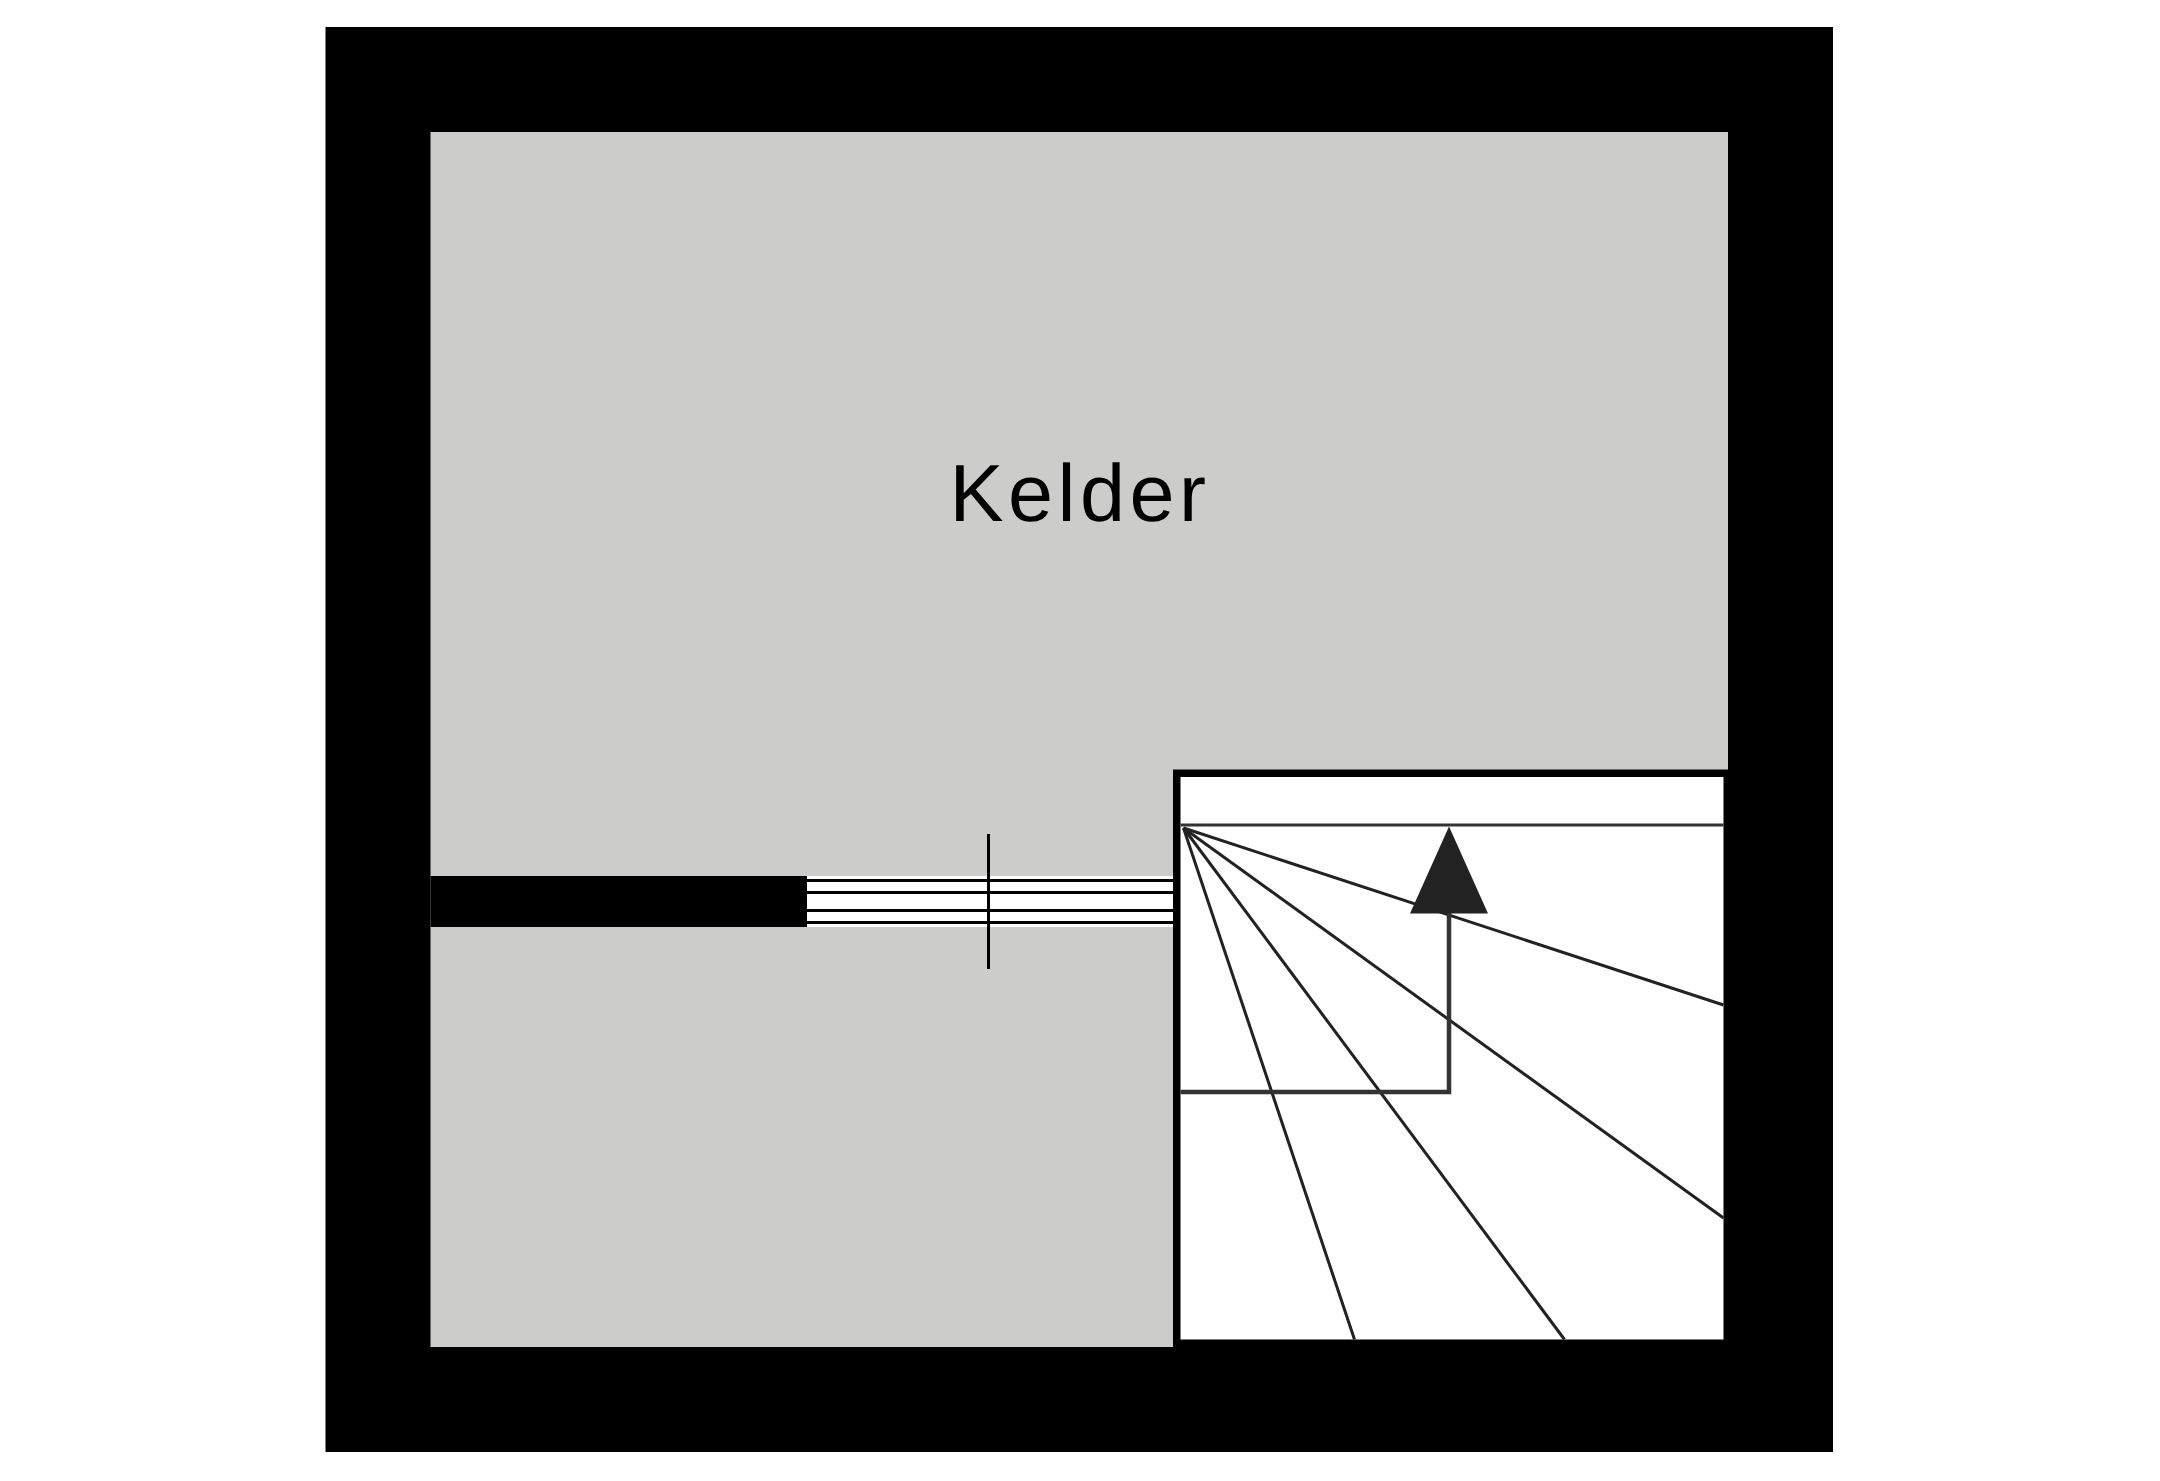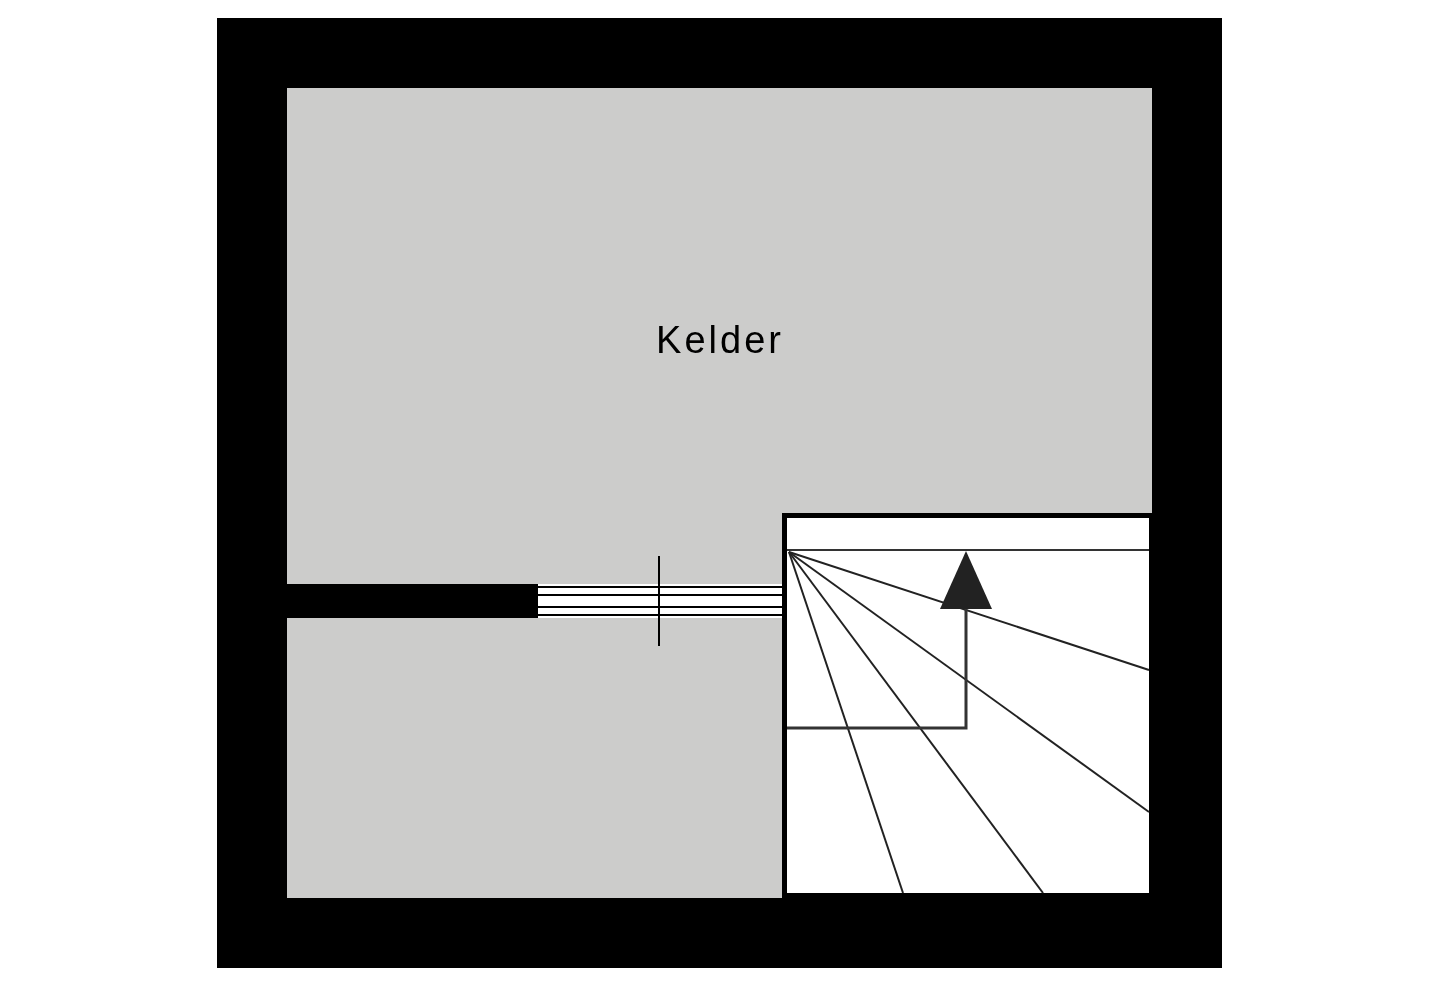--- a/index.html
+++ b/index.html
@@ -1,21 +1,21 @@
 <!DOCTYPE html>
 <html><head>
 <meta charset="utf-8">
 <style>
   html, body { margin: 0; padding: 0; background: #ffffff; }
   body { width: 1440px; height: 987px; position: relative; overflow: hidden; }
   .plan { position: absolute; left: 0; top: 0; width: 1440px; height: 987px; }
   .room-label {
     position: absolute; left: 560px; top: 302px; width: 320px; text-align: center;
-    font-family: "Liberation Sans", sans-serif; font-size: 38px; letter-spacing: 3px;
-    color: #000000; line-height: 1; margin-top: 19px;
+    font-family: "Liberation Sans", sans-serif; font-size: 54px; letter-spacing: 3px;
+    color: #000000; line-height: 1;
   }
 </style>
 </head>
 <body>
 
 <div class="plan">
   <svg width="1440" height="987" viewBox="0 0 1440 987" xmlns="http://www.w3.org/2000/svg">
 
     <rect x="217" y="18" width="1005" height="950" fill="#000000"></rect>
 

